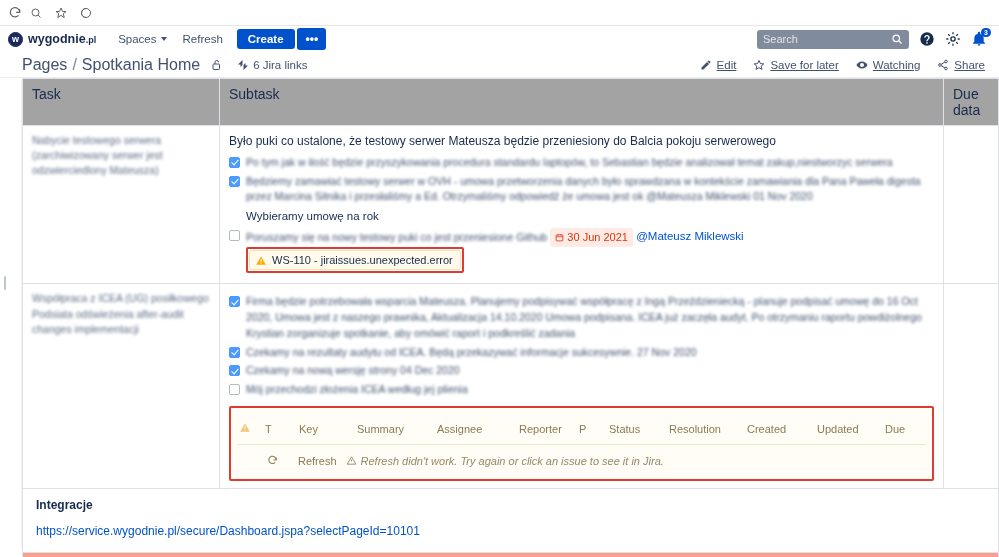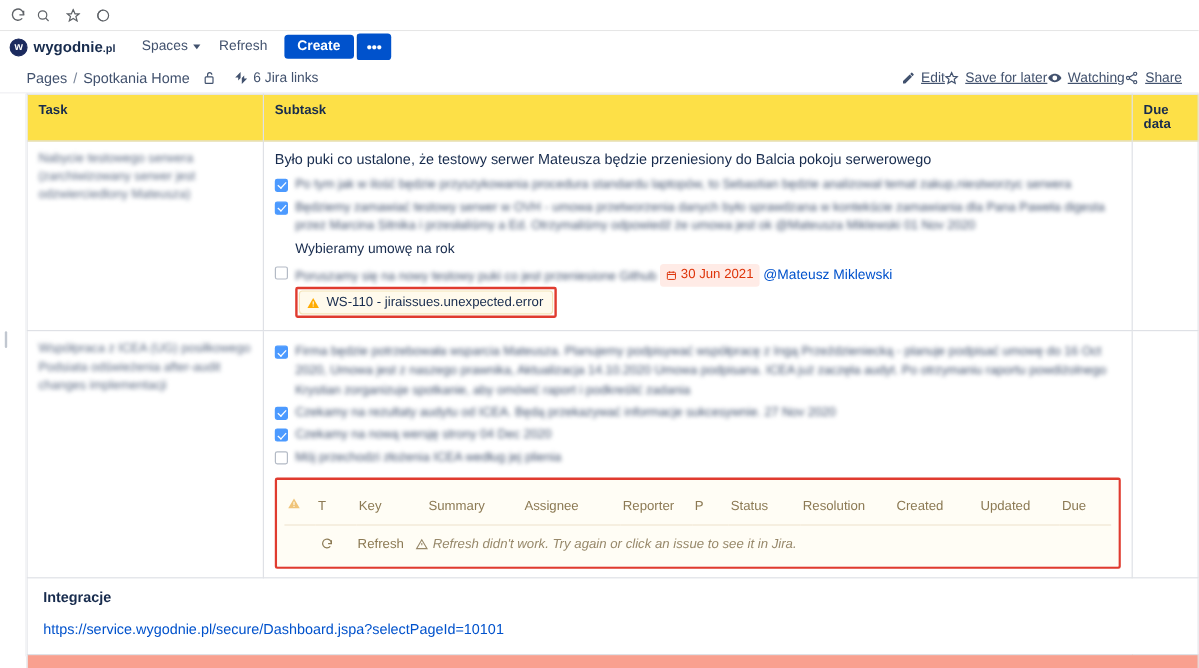--- a/index.html
+++ b/index.html
@@ -72,30 +72,30 @@
     position: absolute; top: -3px; right: -4px; background: #0052cc; color: #fff;
     font-size: 7px; border-radius: 7px; padding: 0 3px; line-height: 9px;
     min-width: 9px; text-align: center; font-weight: bold;
   }
 
   
   .breadcrumb-bar {
     height: 26px; background: #fff; display: flex; align-items: center;
     padding: 0 14px 0 22px; border-bottom: 1px solid #ebecf0;
   }
-  .crumbs { display: flex; align-items: center; gap: 5px; font-size: 12px; }
+  .crumbs { display: flex; align-items: center; gap: 5px; font-size: 16px; }
   .crumb-link { color: #42526e; }
   .crumb-sep { color: #7a869a; }
   .crumb-icon { width: 12px; height: 12px; margin-left: 6px; color: #42526e; }
   .jira-links {
     display: flex; align-items: center; gap: 4px; margin-left: 14px;
     font-size: 11.5px; color: #42526e;
   }
   .jira-links svg { width: 12px; height: 12px; color: #42526e; }
-  .page-actions { margin-left: auto; display: flex; align-items: flex-start; }
+  .page-actions { margin-left: auto; display: flex; align-items: flex-start; gap: 17px; }
   .page-action {
     display: flex; align-items: center; gap: 5px; font-size: 11.5px; color: #42526e;
   }
   .page-action svg { width: 12px; height: 12px; }
   .u { text-decoration: underline; }
 
   
   .page-body { display: flex; height: calc(557px - 88px); }
   .left-gutter {
     width: 22px; flex: none; background: #fff; position: relative;
@@ -106,21 +106,21 @@
     background: #c1c7d0; border-radius: 1px;
   }
   .content { flex: 1; min-width: 0; background: #fff; }
 
   
   table.maintable { width: 100%; border-collapse: collapse; table-layout: fixed; }
   table.maintable th, table.maintable td {
     border: 1px solid #dfe1e6; vertical-align: top; padding: 7px 9px;
   }
   table.maintable th {
-    background: #fde047; text-align: left; font-size: 11px; font-weight: bold;
+    background: #a3a3a3; text-align: left; font-size: 14px; font-weight: normal;
     color: #172b4d; height: 38px; vertical-align: top;
   }
   .col-task { width: 197px; }
   .col-due  { width: 55px; }
   .cell-blur {
     color: #5e6c84; font-size: 10.5px; line-height: 1.45;
     filter: blur(1.7px); user-select: none;
   }
   .subtask-title { font-size: 12px; color: #172b4d; margin-bottom: 5px; line-height: 1.4; }
 
@@ -217,20 +217,46 @@
   <div class="nav-item">
     <span>Spaces</span>
     <span class="caret"></span>
   </div>
   <div class="nav-item">
     <span>Refresh</span>
   </div>
   <div class="create-btn">Create</div>
   <div class="more-btn">•••</div>
 
+  <div class="nav-right">
+    <div class="search-box">
+      <span class="ph">Search</span>
+      <svg viewBox="0 0 24 24" fill="none" stroke="currentColor" stroke-width="2.5">
+        <circle cx="10.5" cy="10.5" r="6.5"></circle>
+          <line x1="16" y1="16" x2="21" y2="21"></line>
+      </svg>
+    </div>
+    <div class="nav-icon-btn">
+      <svg viewBox="0 0 24 24" fill="currentColor">
+        <path d="M12 2a10 10 0 1 0 0 20 10 10 0 0 0 0-20zm1 17h-2v-2h2v2zm1.8-6.6l-.9.9c-.6.6-.9 1.1-.9 2.2h-2v-.5c0-.9.4-1.7 1-2.3l1.2-1.2c.4-.4.6-.9.6-1.5a2 2 0 1 0-4 0H8a4 4 0 1 1 8 0c0 .8-.3 1.5-.9 2.1l-.3.3z"></path>
+      </svg>
+    </div>
+    <div class="nav-icon-btn">
+      <svg viewBox="0 0 24 24" fill="none" stroke="currentColor" stroke-width="2">
+        <circle cx="12" cy="12" r="3.2"></circle>
+        <path d="M12 2v3M12 19v3M2 12h3M19 12h3M4.9 4.9l2.1 2.1M17 17l2.1 2.1M19.1 4.9L17 7M7 17l-2.1 2.1"></path>
+      </svg>
+    </div>
+    <div class="nav-icon-btn">
+      <svg viewBox="0 0 24 24" fill="#0052cc">
+        <path d="M12 22a2.2 2.2 0 0 0 2.2-2.2H9.8A2.2 2.2 0 0 0 12 22zm7-6v-5a7 7 0 0 0-5.2-6.8V3a1.8 1.8 0 0 0-3.6 0v1.2A7 7 0 0 0 5 11v5l-2 2v1h18v-1l-2-2z"></path>
+      </svg>
+      <span class="badge-dot">3</span>
+    </div>
+  </div>
 </div>
 
 <div class="breadcrumb-bar">
   <div class="crumbs">
     <span class="crumb-link">Pages</span>
     <span class="crumb-sep">/</span>
     <span class="crumb-link">Spotkania Home</span>
     <svg class="crumb-icon" viewBox="0 0 24 24" fill="none" stroke="currentColor" stroke-width="2">
       <rect x="4" y="10" width="13" height="11" rx="1.5"></rect>
         <path d="M8 10V6.5a3.5 3.5 0 0 1 7 0"></path>

